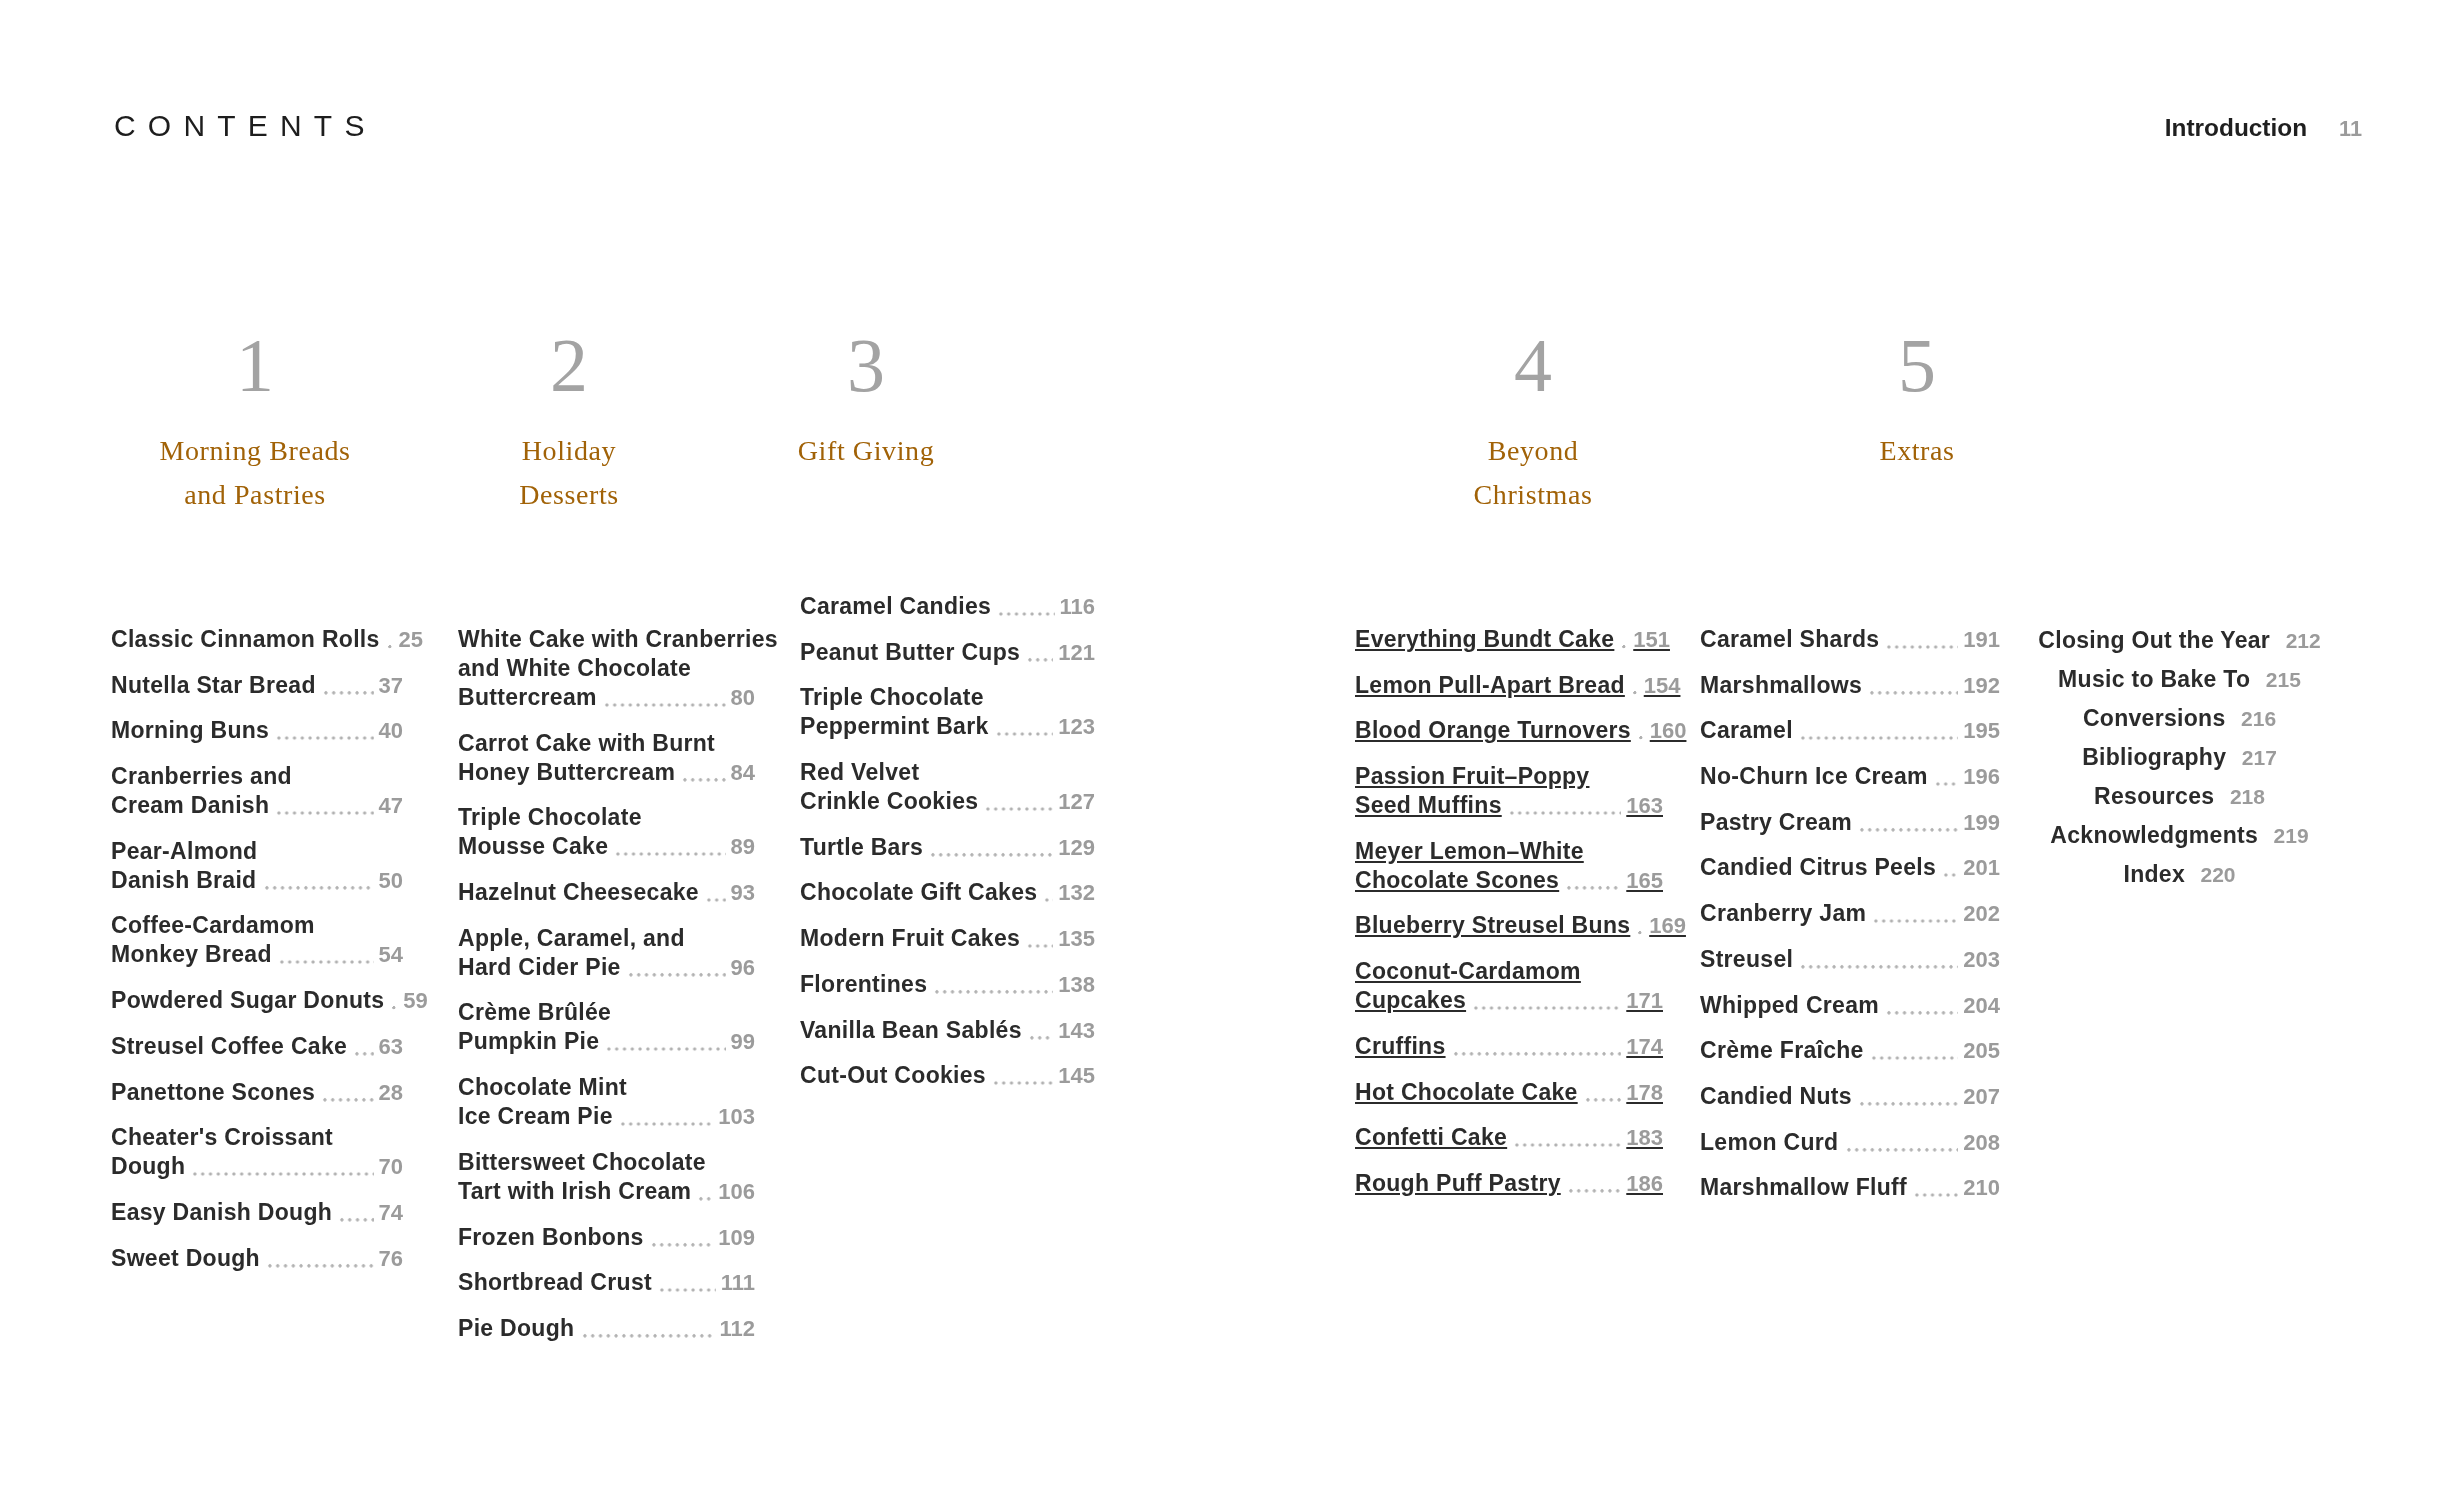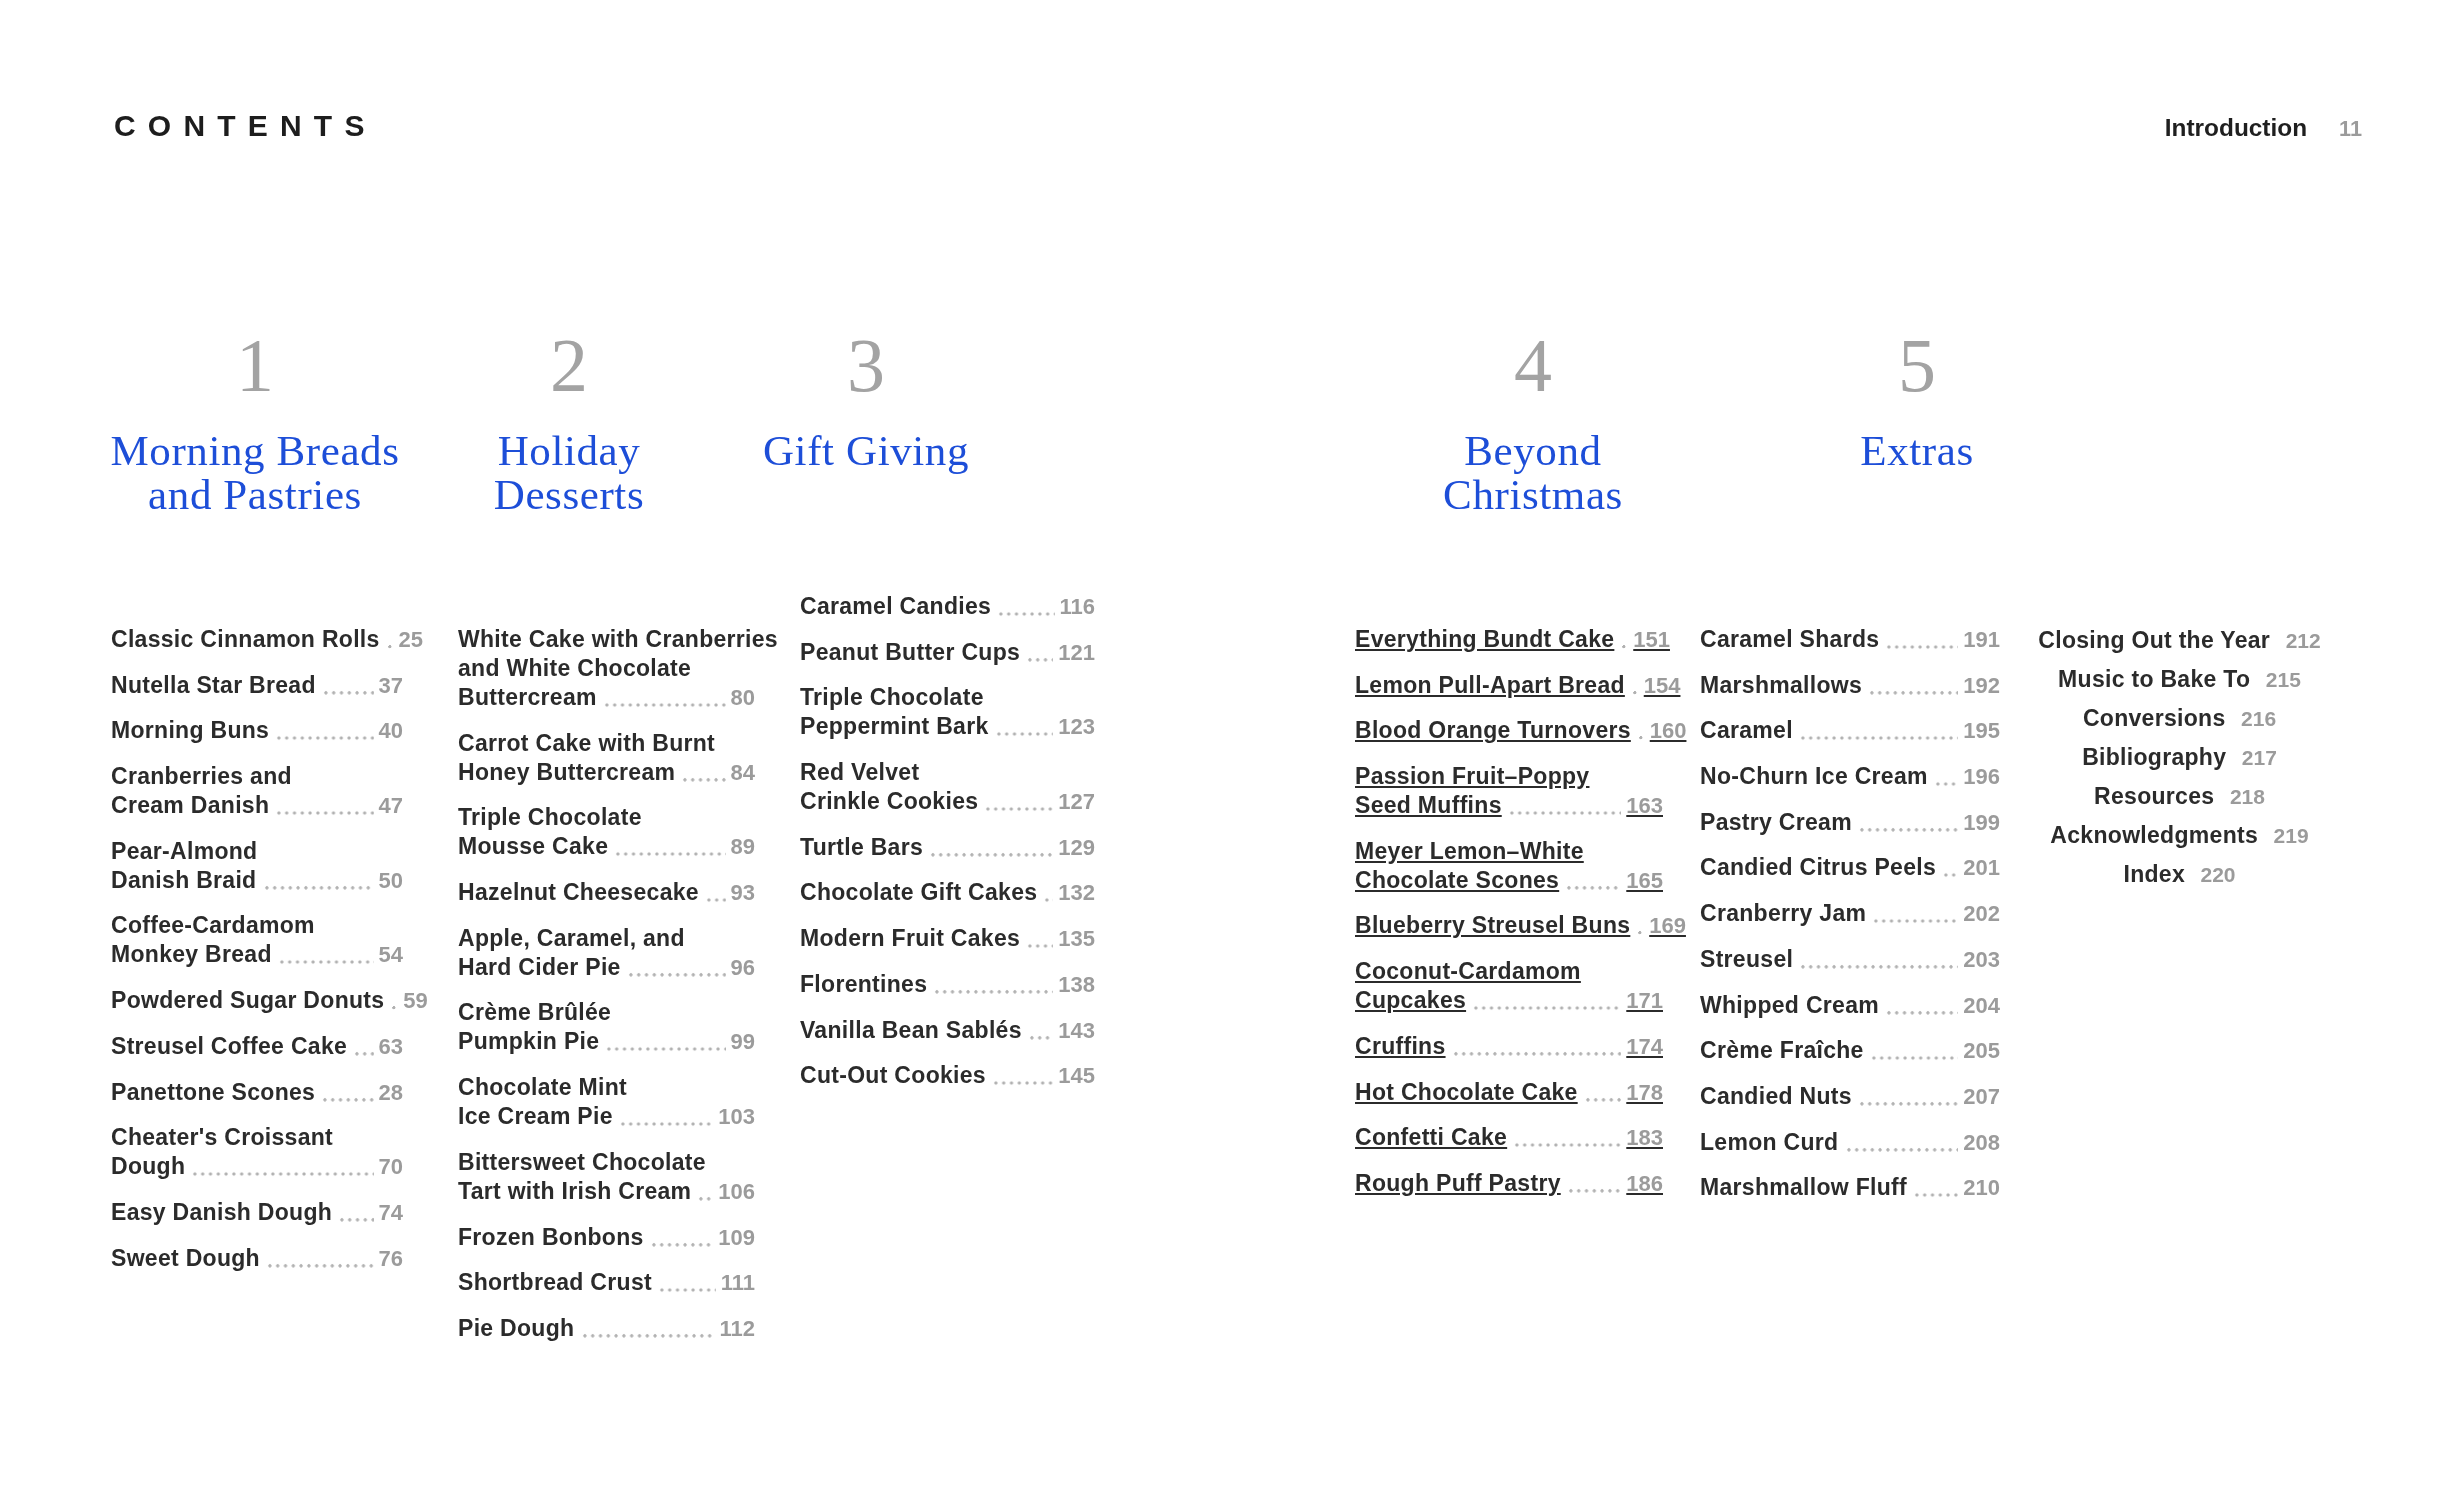--- a/index.html
+++ b/index.html
@@ -16,21 +16,21 @@
     font-family: "Liberation Sans", sans-serif;
     color: #2b2b2b;
   }
 
   
   .contents-title {
     position: absolute;
     left: 114px;
     top: 109px;
     font-size: 30px;
-    font-weight: 700;
+    font-weight: 400;
     letter-spacing: 12.2px;
     color: #1d1d1d;
   }
   .intro-line {
     position: absolute;
     top: 114px;
     right: 100px;
     font-size: 24.4px;
     font-weight: 700;
     color: #1f1f1f;
@@ -54,24 +54,24 @@
   .ch-num {
     font-family: "Liberation Serif", serif;
     font-size: 76px;
     line-height: 76px;
     font-weight: 400;
     color: #a3a3a3;
   }
   .ch-title {
     margin-top: 25.5px;
     font-family: "Liberation Serif", serif;
-    font-size: 43px;
+    font-size: 28px;
     line-height: 44px;
     font-weight: 400;
-    color: #1d4ed8;
+    color: #a16207;
     letter-spacing: 0.6px;
   }
   .ch-line:empty { display: none; }
 
   #ch-0 { left: 255px; }
   #ch-1 { left: 569px; }
   #ch-2 { left: 866px; }
   #ch-3 { left: 1533px; }
   #ch-4 { left: 1917px; }
 

